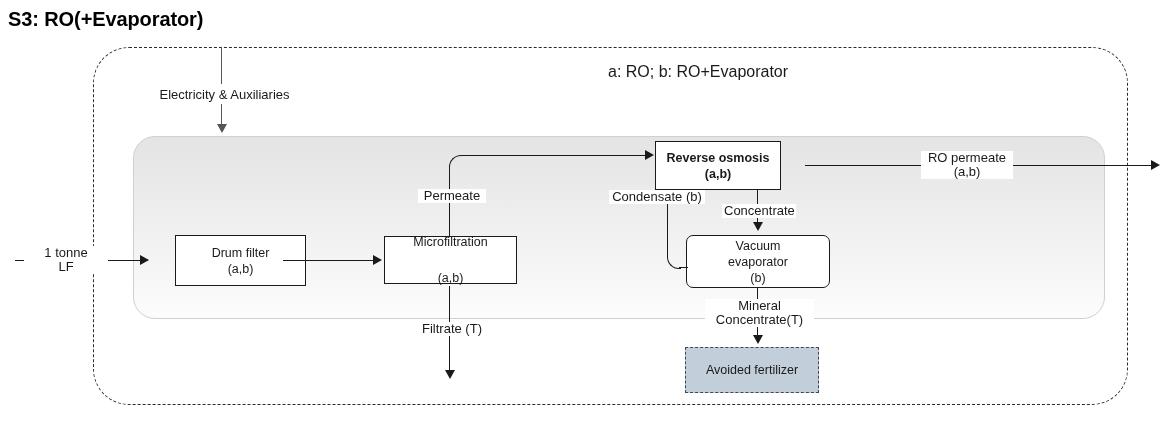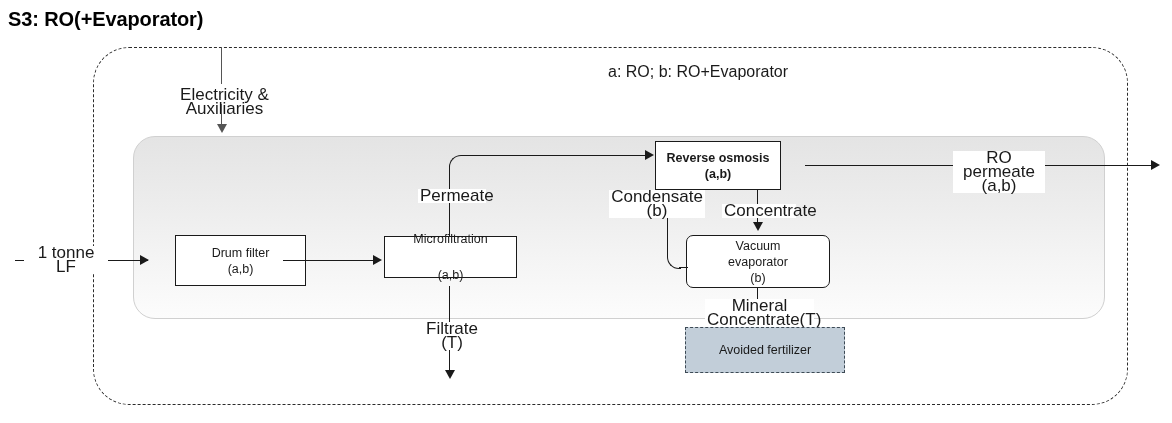--- a/index.html
+++ b/index.html
@@ -127,21 +127,21 @@
   
   .elbow {
     position: absolute;
     box-sizing: border-box;
     border-color: #1a1a1a;
     border-style: solid;
   }
   
   .flabel {
     position: absolute;
-    font-size: 17px;
+    font-size: 13px;
     line-height: 14px;
     color: #1a1a1a;
     background: #ffffff;
     padding: 0 2px;
     text-align: center;
     white-space: pre-line;
   }
   .legend-note {
     position: absolute;
     font-size: 16px;
@@ -173,21 +173,21 @@
   <div class="arrow-r" style="left:140px; top:255px;"></div>
 
   <div class="pbox" style="left:152px; top:235px; width:131px; height:51px;margin-left:23px;">
     <span>Drum filter</span>
     <span class="l2">(a,b)</span>
   </div>
 
   <div class="hline" style="left:283px; top:260px; width:92px;"></div>
   <div class="arrow-r" style="left:373px; top:255px;"></div>
 
-  <div class="pbox" style="left:384px; top:236px; width:133px; height:42px;gap:20px;">
+  <div class="pbox" style="left:384px; top:236px; width:133px; height:48px;gap:20px;">
     <span>Microfiltration</span>
     <span class="l2">(a,b)</span>
   </div>
 
   <div class="vline" style="left:449px; top:166px; height:70px;"></div>
   <div class="elbow" style="left:449px; top:155px; width:14px; height:14px;
        border-width:1.4px 0 0 1.4px; border-top-left-radius:12px;"></div>
   <div class="hline" style="left:461px; top:155px; width:184px;"></div>
   <div class="arrow-r" style="left:645px; top:150px;"></div>
   <div class="flabel" style="left:418px; top:189px; width:64px;">Permeate</div>
@@ -195,21 +195,21 @@
   <div class="vline" style="left:449px; top:286px; height:88px;"></div>
   <div class="flabel" style="left:414px; top:322px; width:72px;">Filtrate (T)</div>
   <div class="arrow-d" style="left:445px; top:370px;"></div>
 
   <div class="pbox" style="left:655px; top:141px; width:126px; height:49px;font-weight:bold;">
     <span>Reverse osmosis</span>
     <span class="l2">(a,b)</span>
   </div>
 
   <div class="hline" style="left:805px; top:165px; width:348px;"></div>
-  <div class="flabel" style="left:921px; top:151px; width:88px;margin-left:32px;">RO permeate
+  <div class="flabel" style="left:921px; top:151px; width:88px;">RO permeate
 (a,b)</div>
   <div class="arrow-r" style="left:1151px; top:160px;"></div>
 
   <div class="vline" style="left:757px; top:190px; height:36px;"></div>
   <div class="flabel" style="left:722px; top:204px; width:70px;">Concentrate</div>
   <div class="arrow-d" style="left:753px; top:222px;"></div>
 
   <div class="pbox" style="left:686px; top:235px; width:144px; height:53px;border-radius:7px;">
     <span>Vacuum</span>
     <span class="l2">evaporator</span>
@@ -221,17 +221,17 @@
        border-width:0 0 1.4px 1.4px; border-bottom-left-radius:12px;"></div>
   <div class="vline" style="left:667px; top:200px; height:57px;"></div>
   <div class="arrow-u" style="left:663px; top:190px;"></div>
   <div class="flabel" style="left:609px; top:190px; width:92px;">Condensate (b)</div>
 
   <div class="vline" style="left:757px; top:288px; height:51px;"></div>
   <div class="flabel" style="left:705px; top:299px; width:105px;">Mineral
 Concentrate(T)</div>
   <div class="arrow-d" style="left:753px; top:335px;"></div>
 
-  <div class="avoided-box" style="left:685px; top:327px; width:160px; height:46px;">
+  <div class="avoided-box" style="left:685px; top:347px; width:134px; height:46px;">
     <span>Avoided fertilizer</span>
   </div>
 
 </div>
 
 </body></html>

